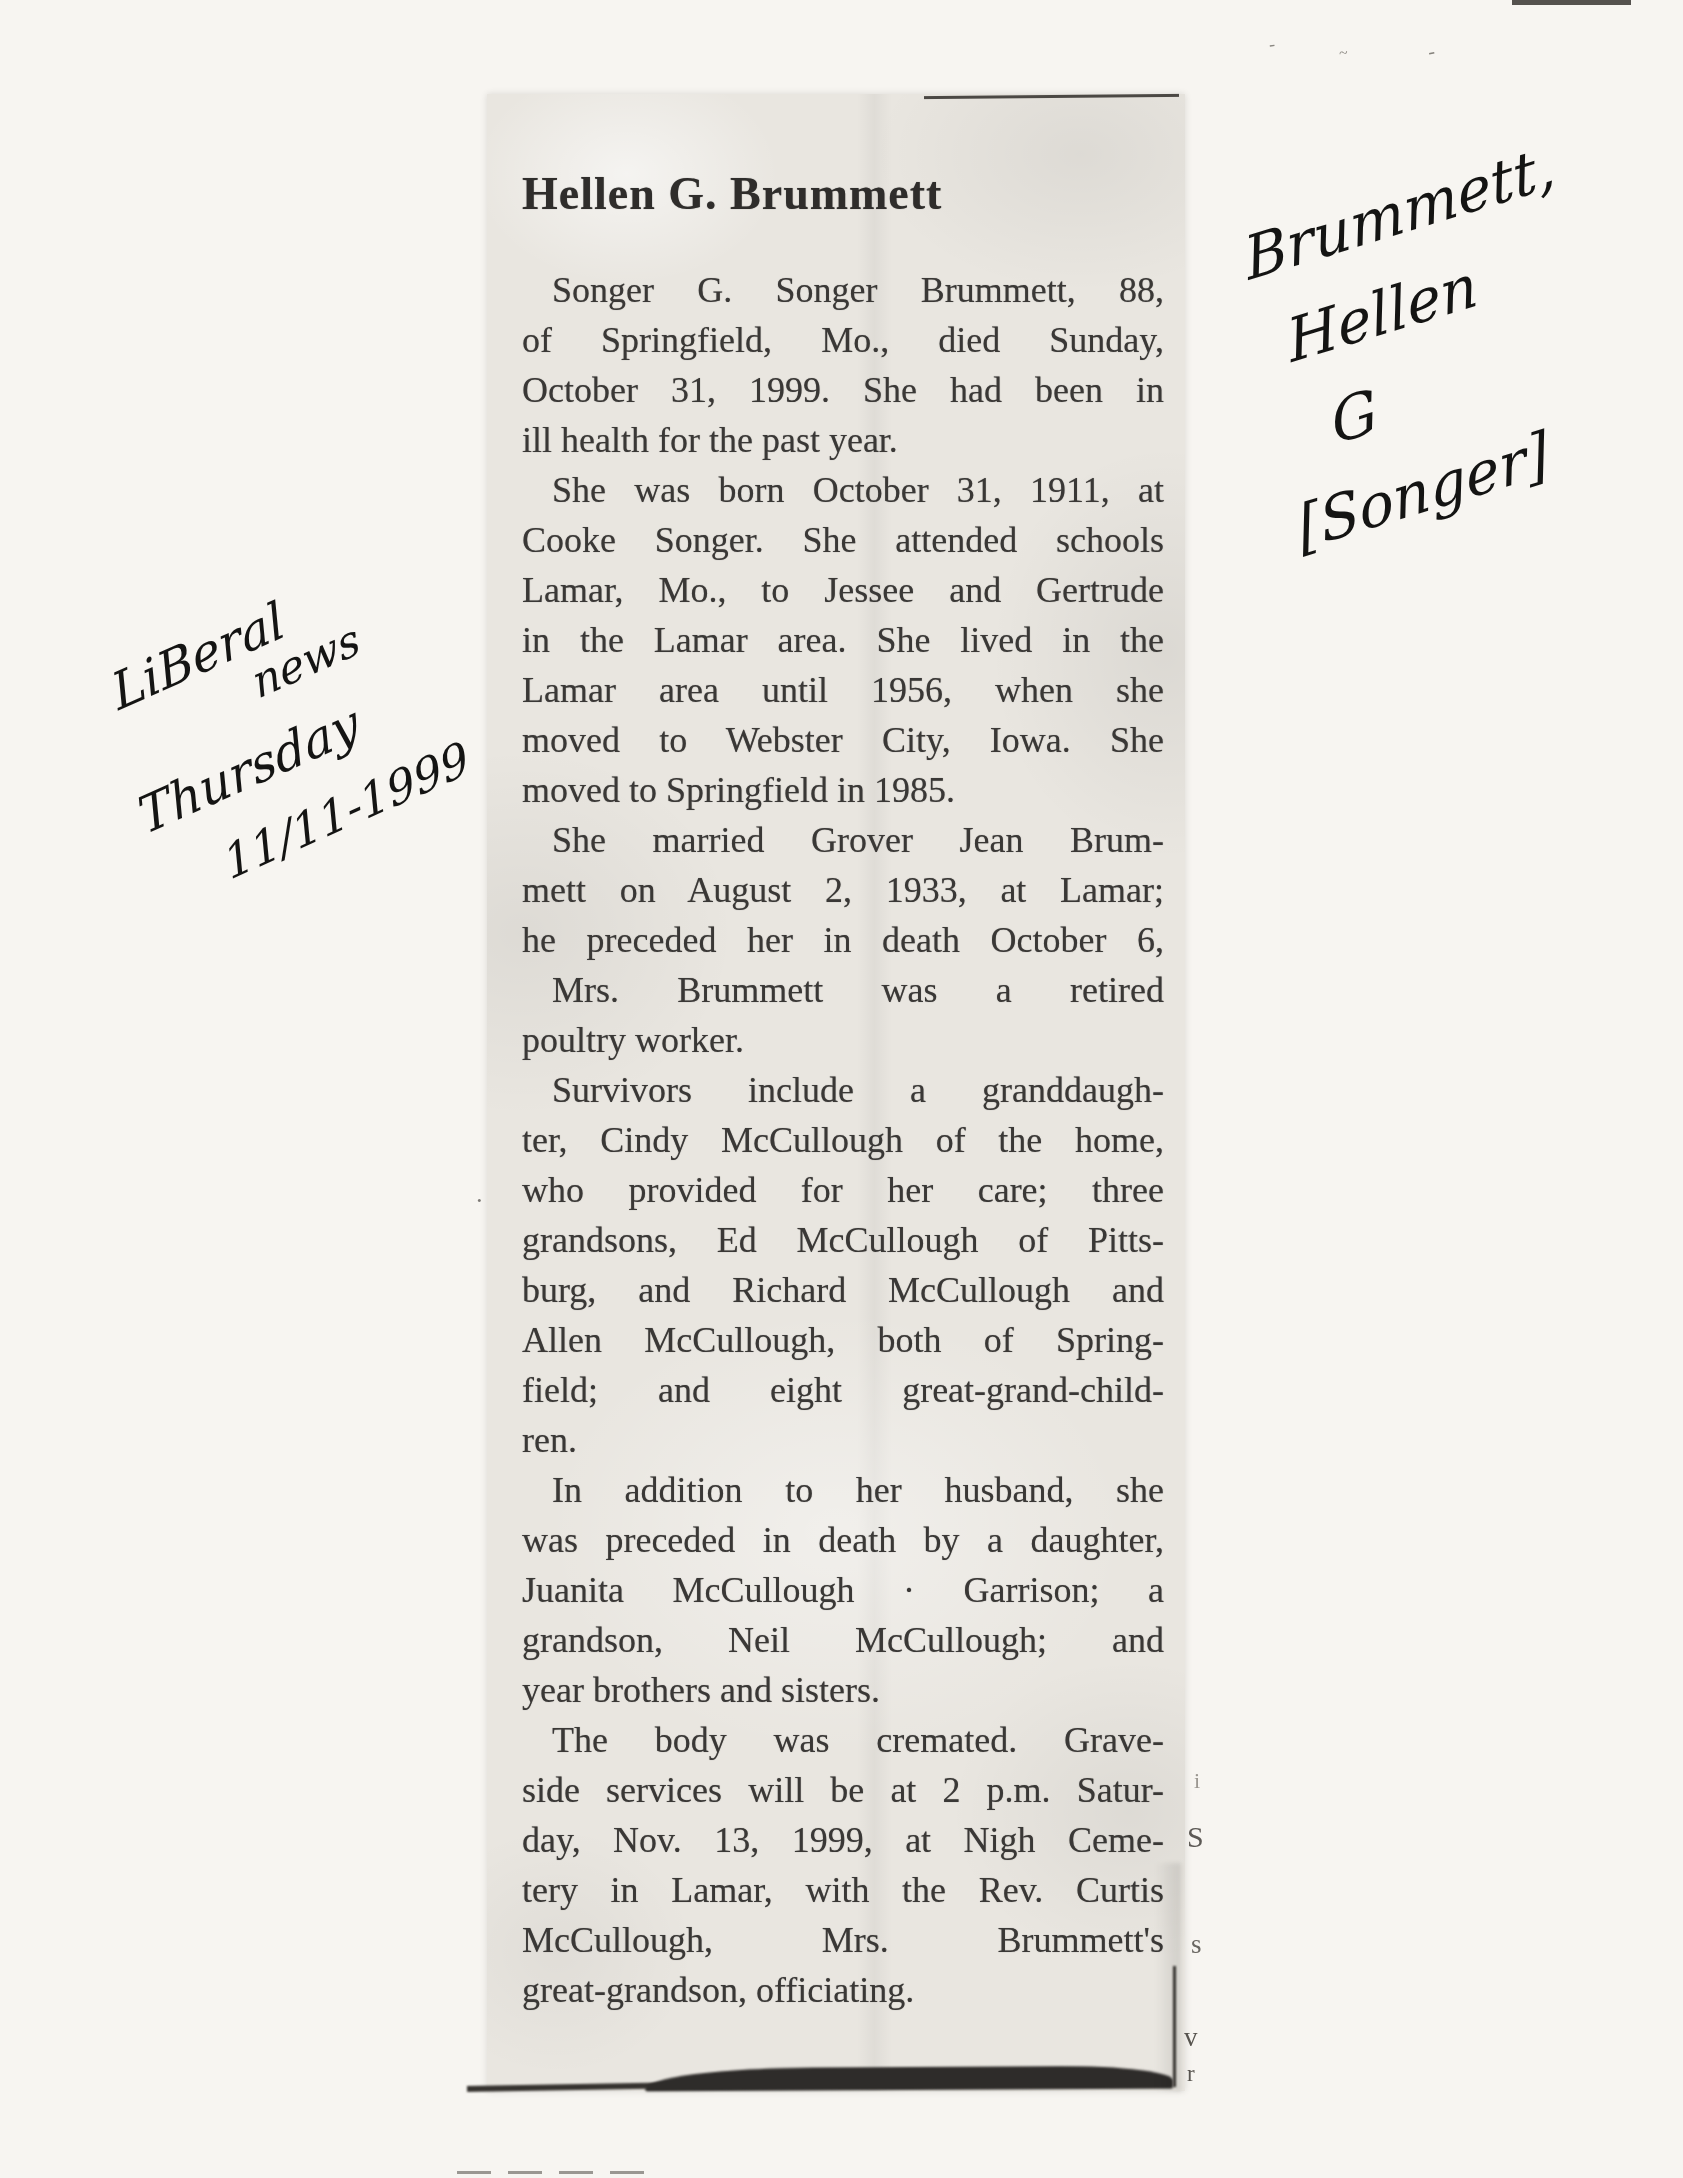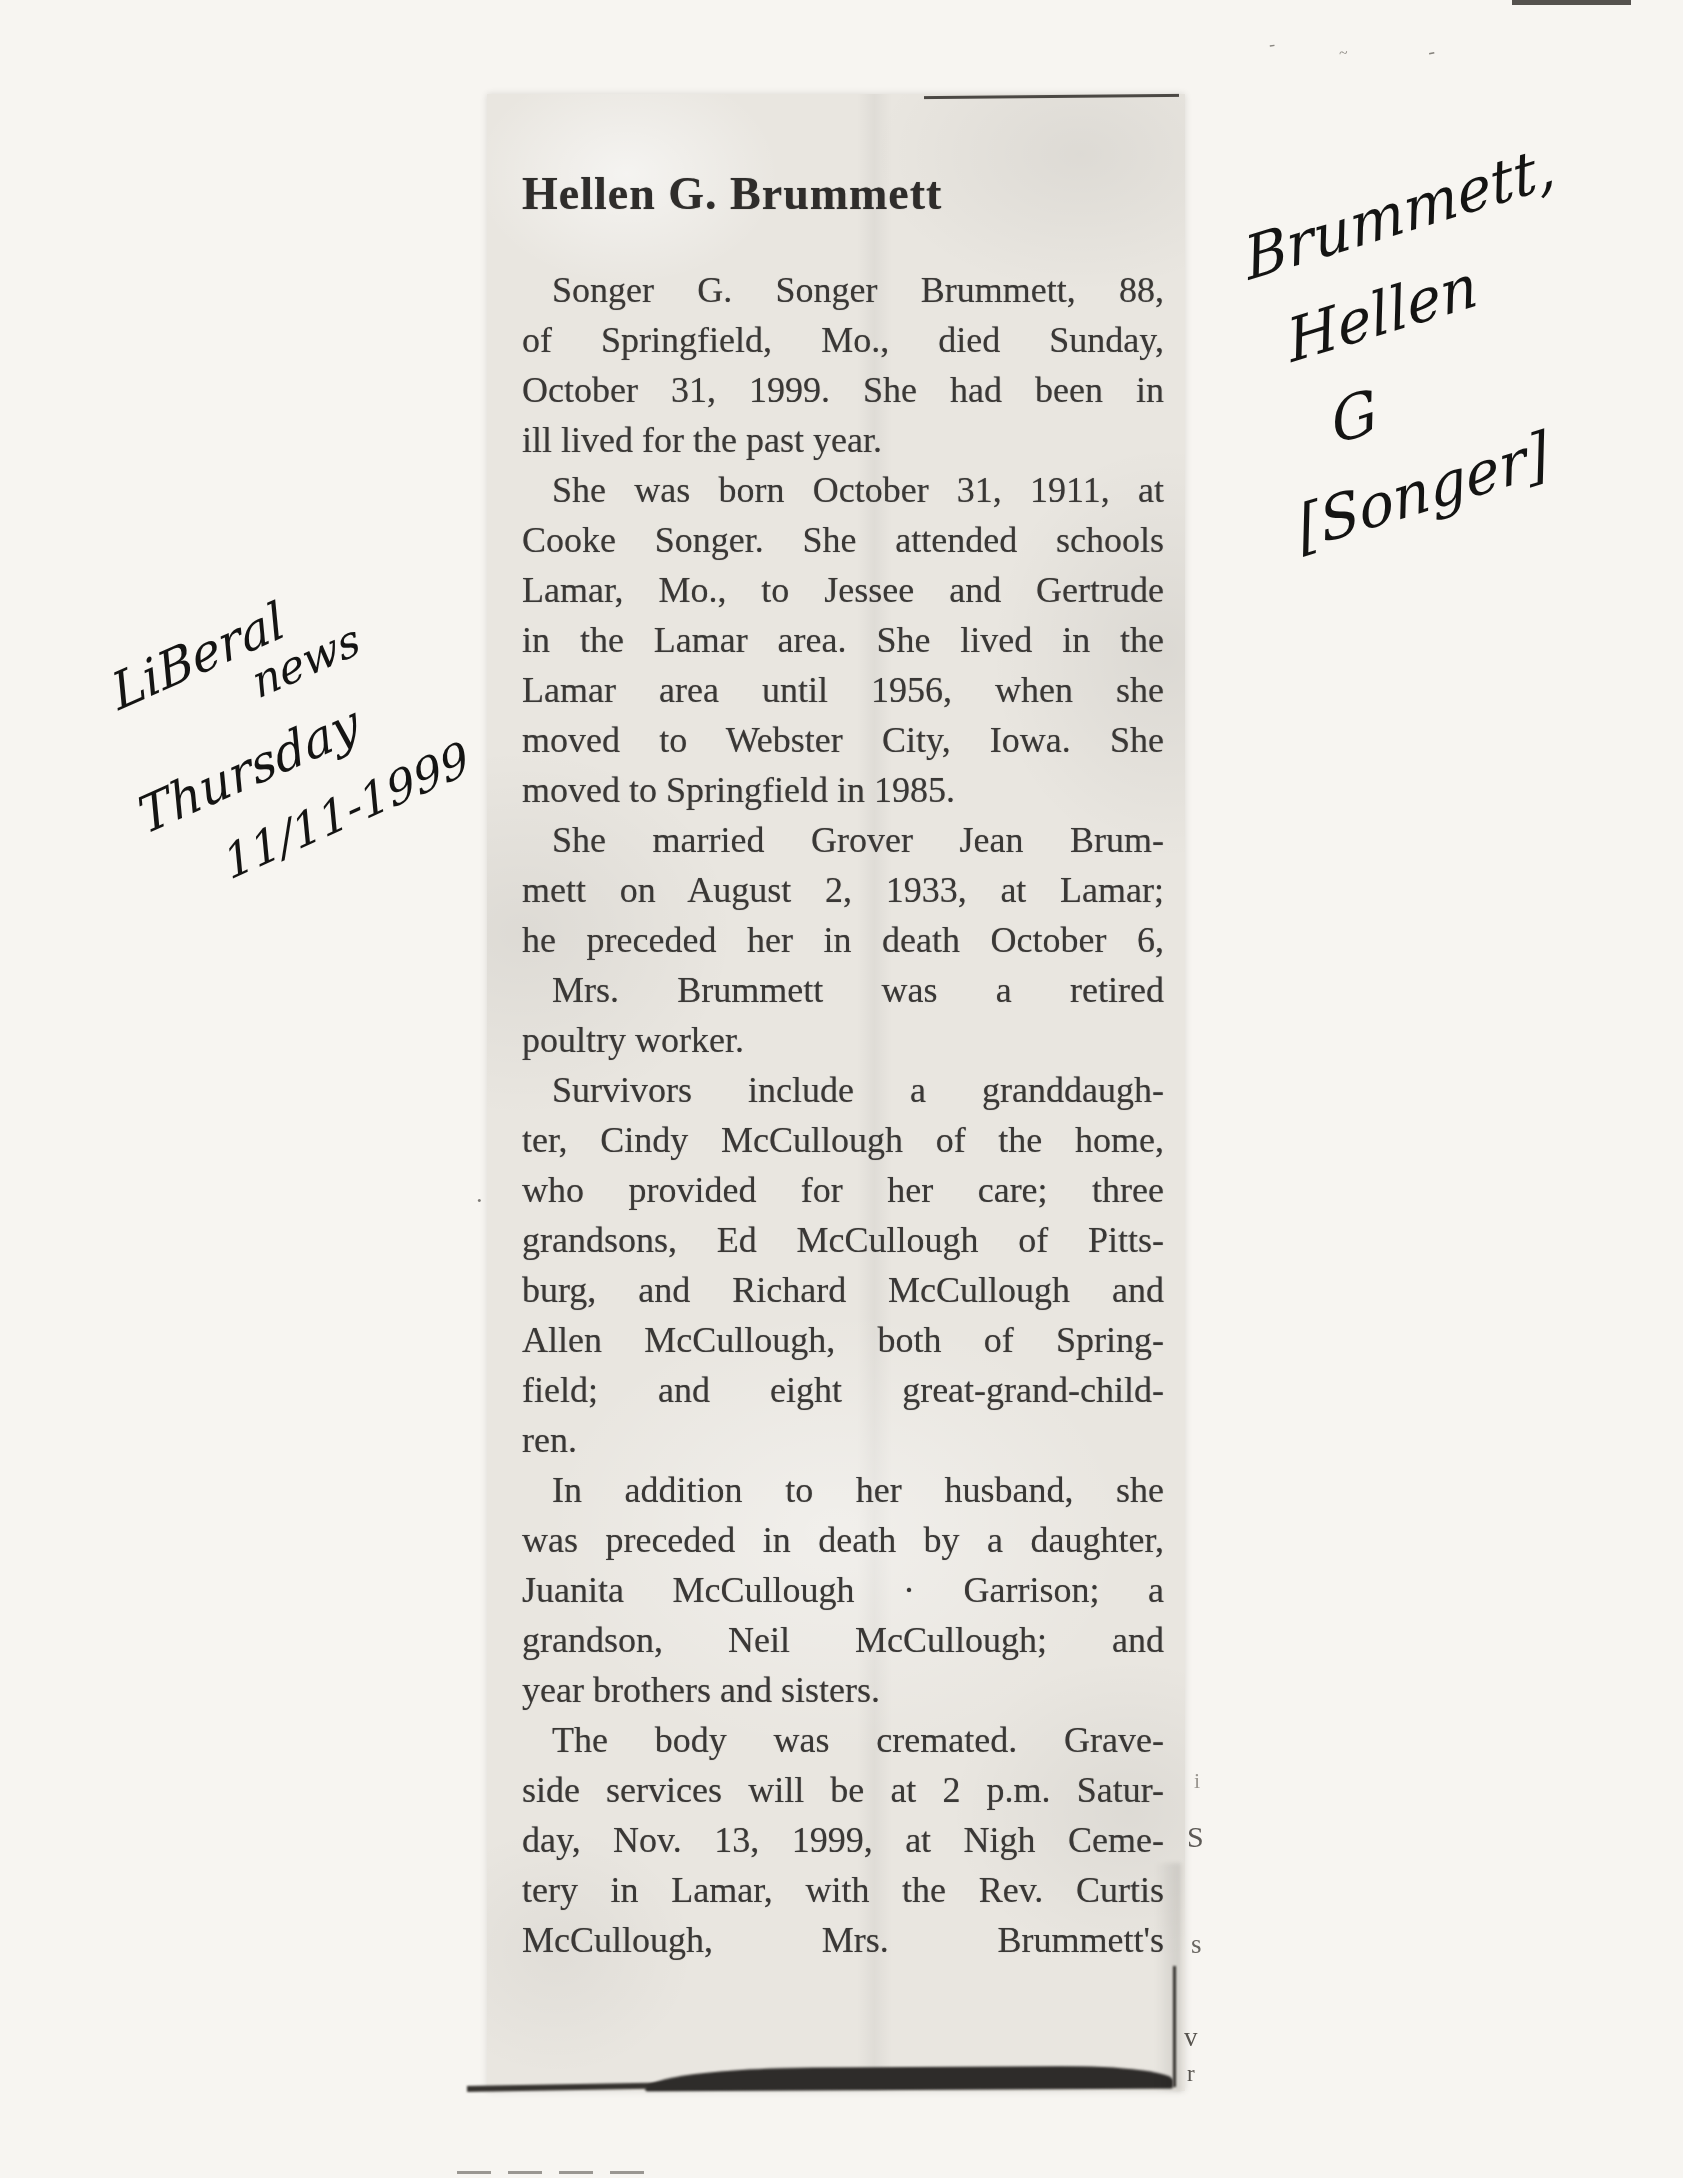--- a/index.html
+++ b/index.html
@@ -93,21 +93,21 @@
 
 <div class="page">
 
   <div class="clipping">
     <div class="edge-top-line"></div>
     <h1 class="clip-title">Hellen G. Brummett</h1>
     <div class="article-body">
         <div class="article-line first">Songer G. Songer Brummett, 88,</div>
         <div class="article-line">of Springfield, Mo., died Sunday,</div>
         <div class="article-line">October 31, 1999. She had been in</div>
-        <div class="article-line last">ill lived for the past year.</div>
+        <div class="article-line last">ill health for the past year.</div>
         <div class="article-line first">She was born October 31, 1911, at</div>
         <div class="article-line">Cooke Songer. She attended schools</div>
         <div class="article-line">Lamar, Mo., to Jessee and Gertrude</div>
         <div class="article-line">in the Lamar area. She lived in the</div>
         <div class="article-line">Lamar area until 1956, when she</div>
         <div class="article-line">moved to Webster City, Iowa. She</div>
         <div class="article-line last">moved to Springfield in 1985.</div>
         <div class="article-line first">She married Grover Jean Brum-</div>
         <div class="article-line">mett on August 2, 1933, at Lamar;</div>
         <div class="article-line">he preceded her in death October 6,</div>
@@ -124,20 +124,21 @@
         <div class="article-line first">In addition to her husband, she</div>
         <div class="article-line">was preceded in death by a daughter,</div>
         <div class="article-line">Juanita McCullough · Garrison; a</div>
         <div class="article-line">grandson, Neil McCullough; and</div>
         <div class="article-line last">year brothers and sisters.</div>
         <div class="article-line first">The body was cremated. Grave-</div>
         <div class="article-line">side services will be at 2 p.m. Satur-</div>
         <div class="article-line">day, Nov. 13, 1999, at Nigh Ceme-</div>
         <div class="article-line">tery in Lamar, with the Rev. Curtis</div>
         <div class="article-line">McCullough, Mrs. Brummett's</div>
+        <div class="article-line last">great-grandson, officiating.</div>
       </div>
     <div class="smudge-bottom-tail"></div>
     <div class="smudge-bottom"></div>
     <div class="edge-right-shade"></div>
     <div class="edge-right-crease"></div>
   </div>
 
   <div class="handwriting hw-right">
     <div class="hw-line l0">Brummett,</div>
     <div class="hw-line l1">Hellen</div>

